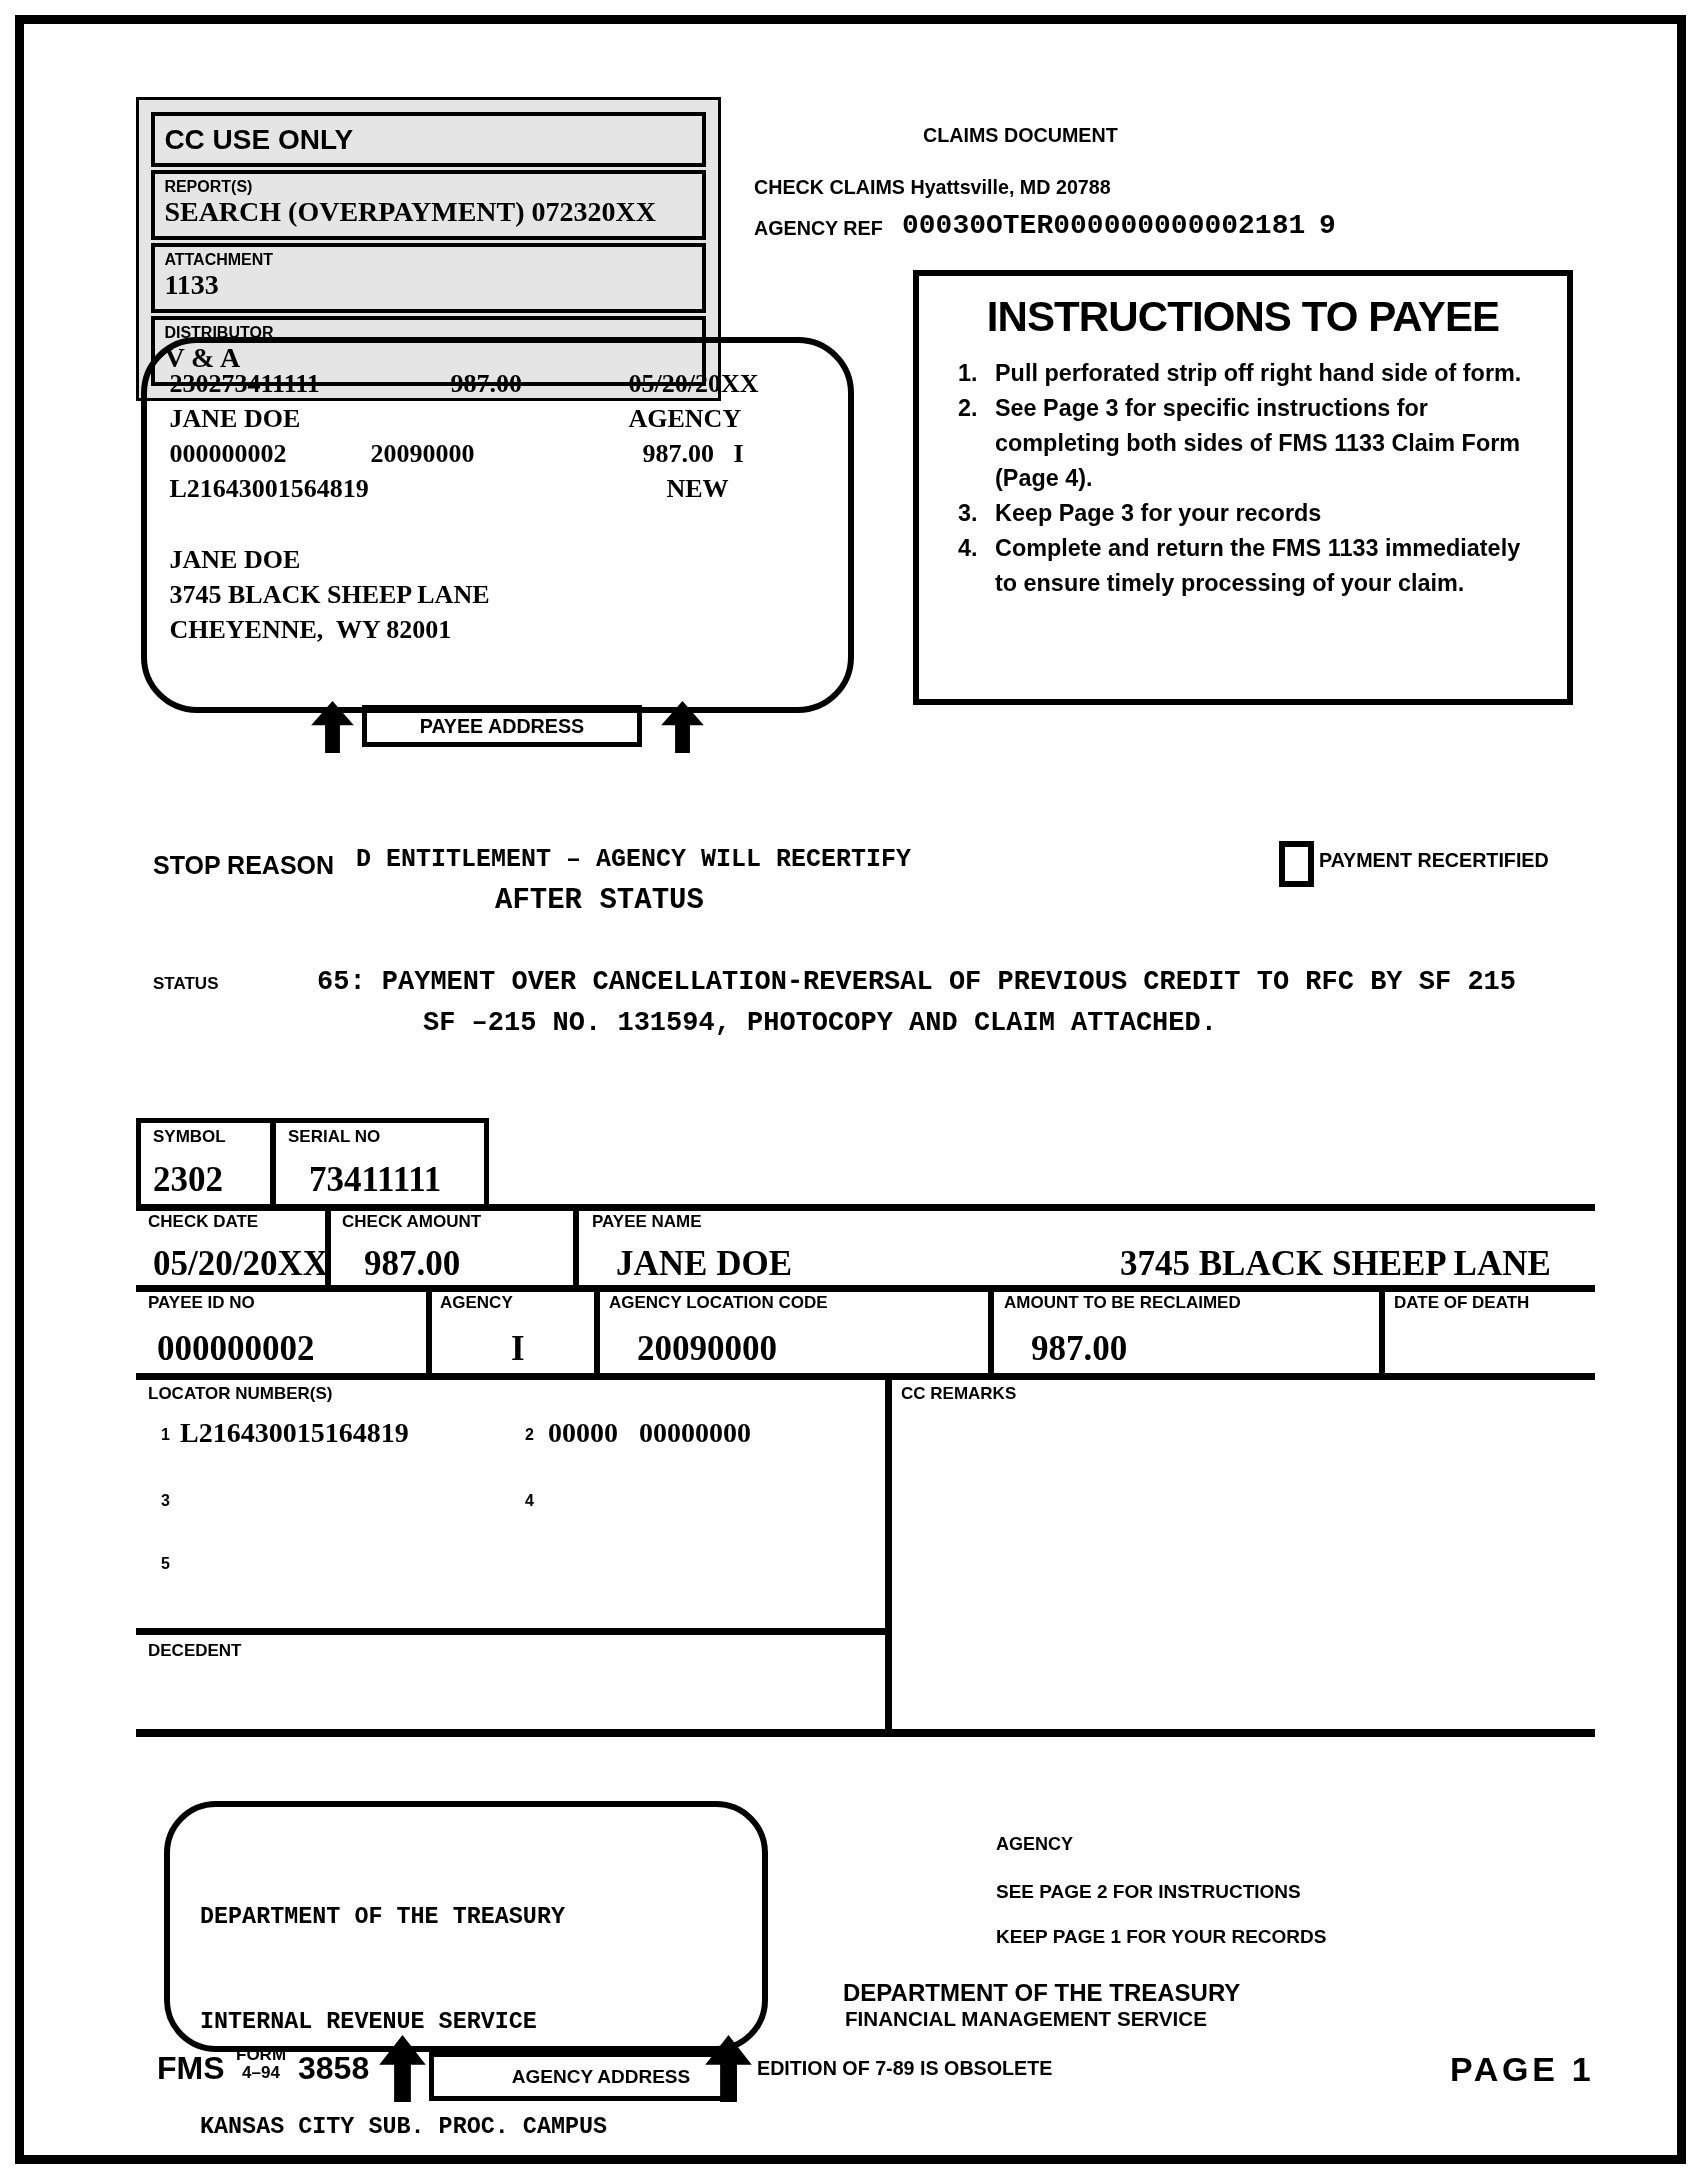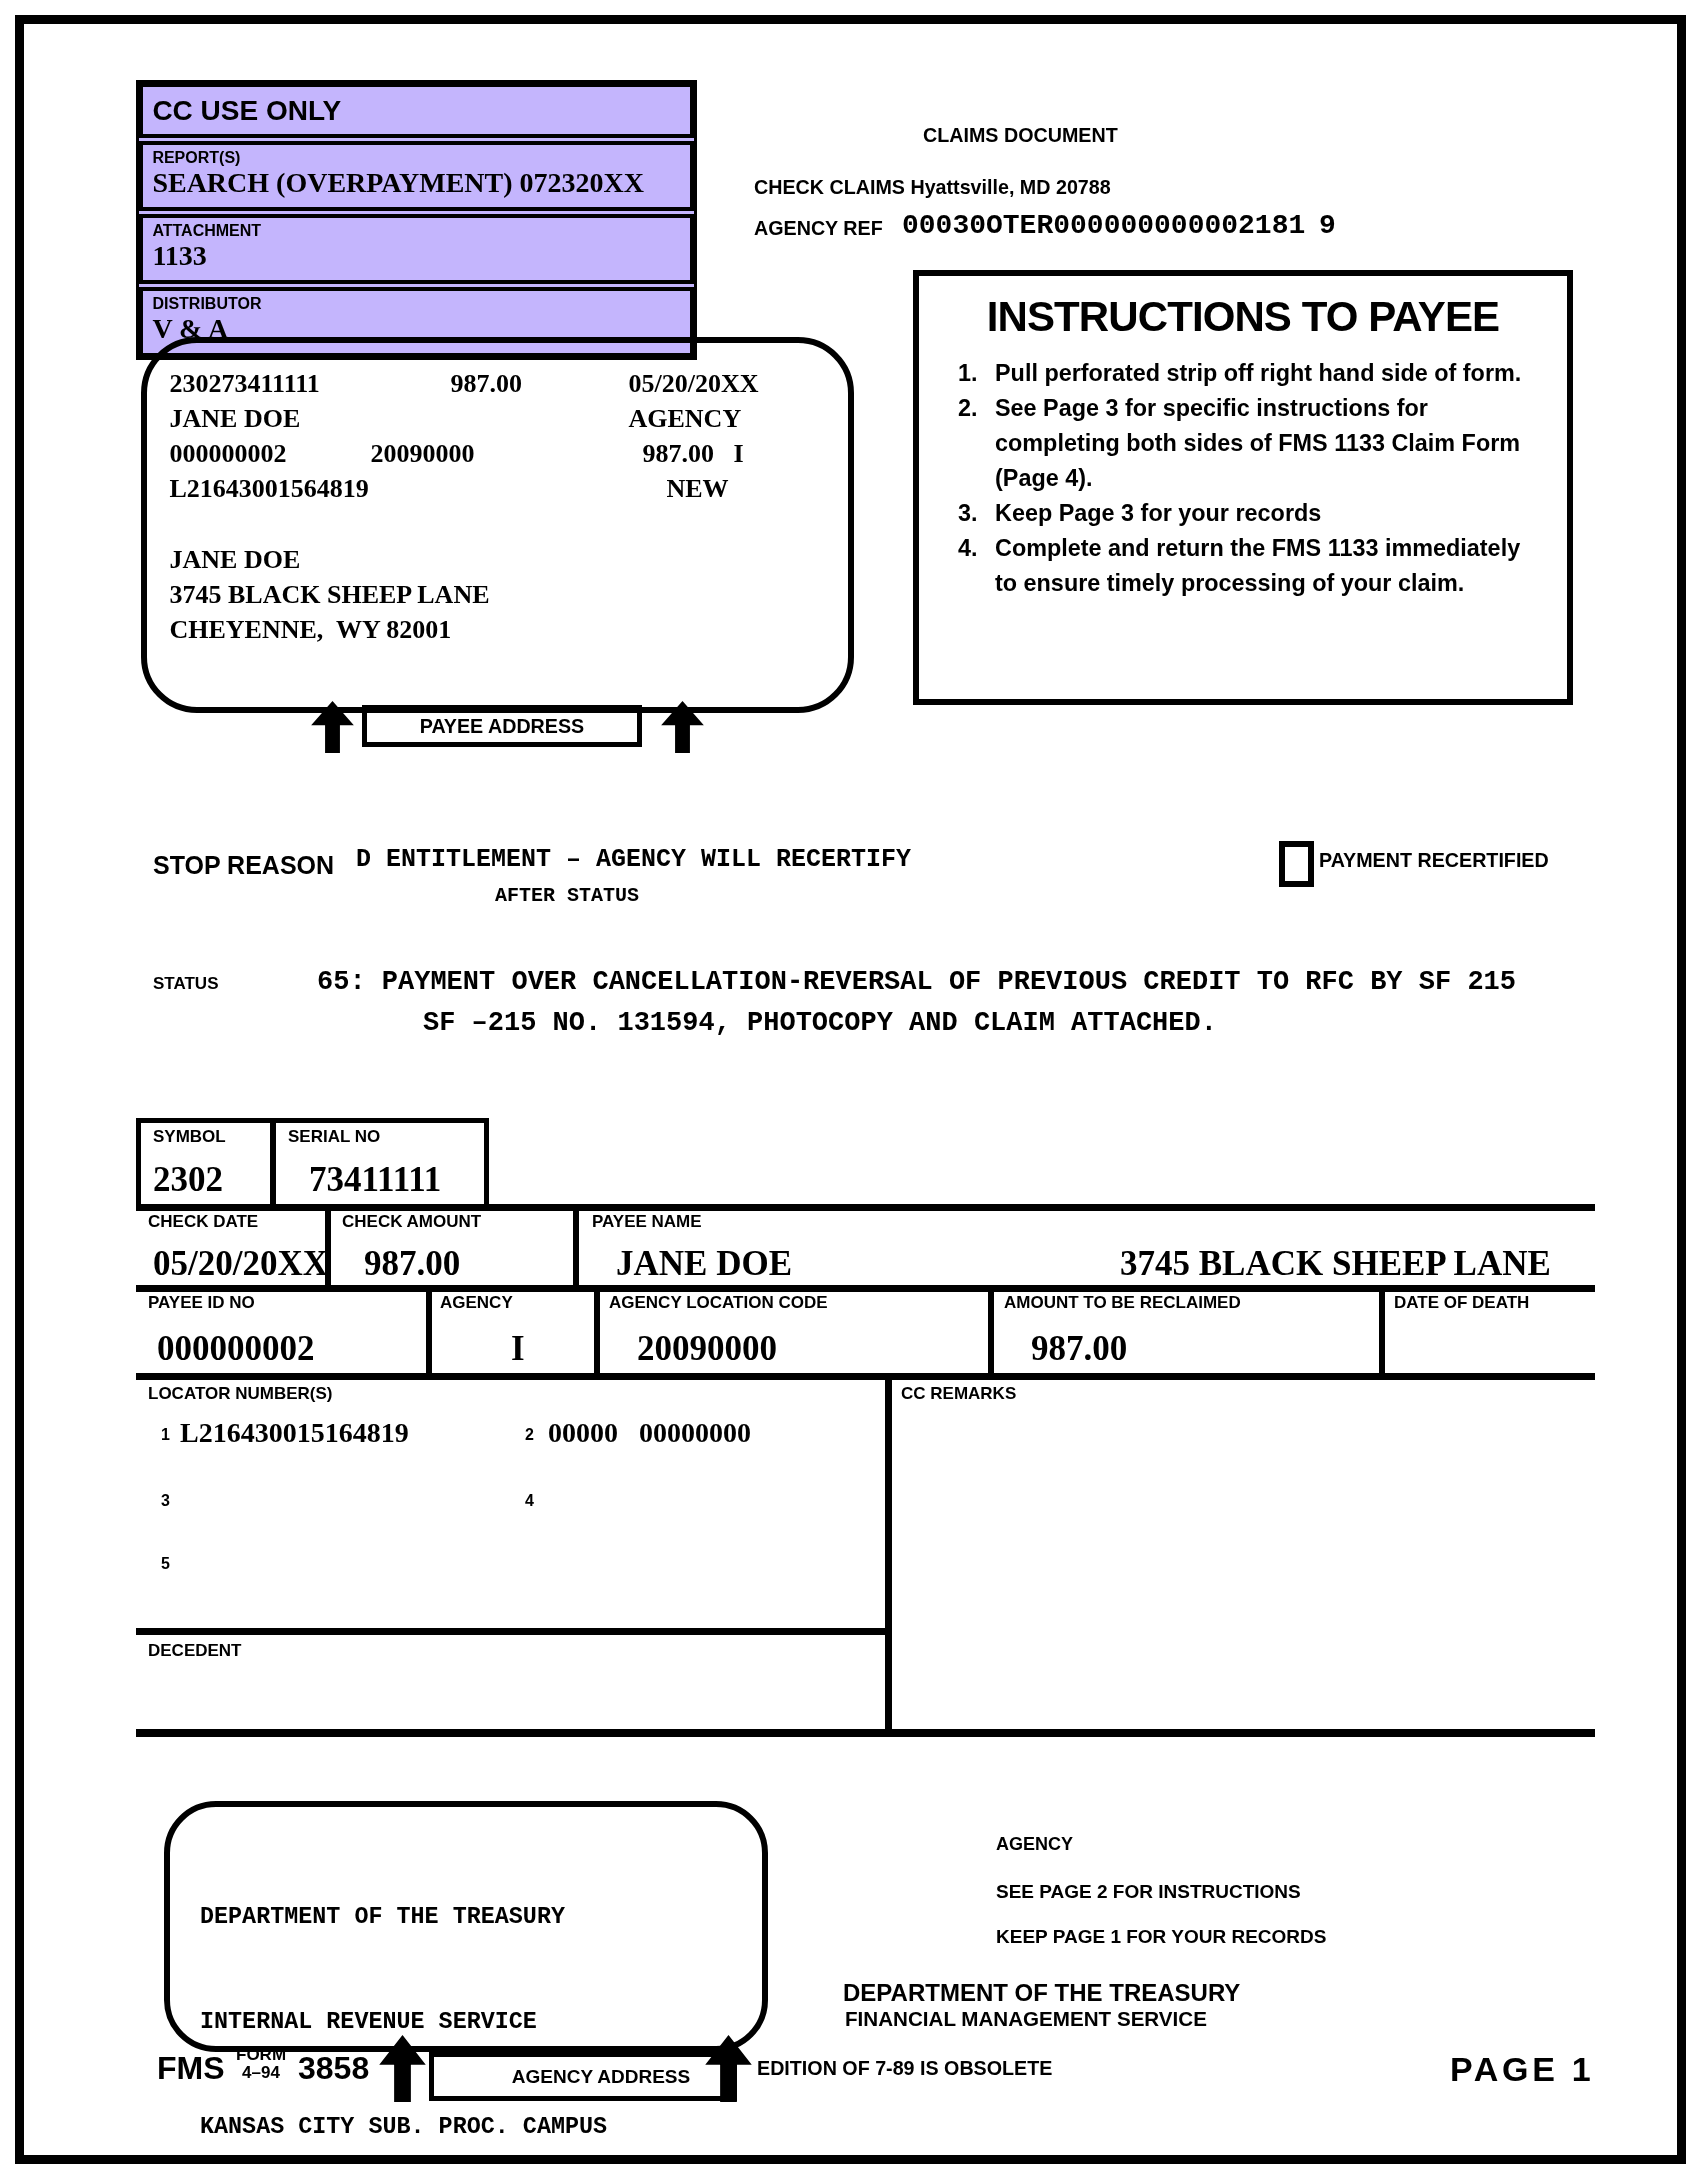--- a/index.html
+++ b/index.html
@@ -6,21 +6,21 @@
   .page {
     position:relative; width:1701px; height:2179px; background:#fff;
     font-family:"Liberation Sans", sans-serif; color:#000; overflow:hidden;
   }
   .page-frame { position:absolute; inset:15px; border:9.4px solid #000; pointer-events:none; }
   .abs { position:absolute; }
   .serif-b { font-family:Liberation Mono, monospace; font-weight:bold; }
   .pre { white-space:pre; }
 
   
-  .cc-box { left:136px; top:80px; width:555px; border:3.7px solid #000; padding:0; background:#c4b5fd; }
+  .cc-box { left:136px; top:97px; width:555px; border:3.7px solid #000; padding:12px; background:#e5e5e5; }
   .cc-row { border:4.7px solid #000; padding:3.7px 9.4px 7.5px 9.4px; margin-top:2.8px; }
   .cc-row:first-child { margin-top:0; }
   .cc-title { font-size:28px; font-weight:bold; padding:7.5px 9.4px; }
   .cc-label { font-size:16px; font-weight:bold; line-height:19px; }
   .cc-value { font-family:"Liberation Serif", serif; font-weight:bold; font-size:28px; line-height:32px; }
 
   
   .hdr-claims { left:923px; top:124px; font-size:19.7px; font-weight:bold; }
   .hdr-checkclaims { left:754px; top:176px; font-size:19.7px; font-weight:bold; }
   .hdr-agencyref-label { left:754px; top:217px; font-size:19.7px; font-weight:bold; }
@@ -48,21 +48,21 @@
   .instr-box { left:913px; top:270px; width:648px; height:423px; border:6.6px solid #000; }
   .instr-title { text-align:center; font-size:42px; font-weight:bold; margin-top:17px; letter-spacing:-0.9px; }
   .instr-list { margin:15px 19px 0 39px; }
   .instr-item { display:flex; font-size:23.4px; font-weight:bold; line-height:35px; }
   .instr-num { width:37px; flex:0 0 37px; }
   .instr-text { width:539px; }
 
   
   .sr-label { left:153px; top:851px; font-size:25px; font-weight:bold; }
   .sr-line1 { left:356px; top:845px; font-size:25px; }
-  .sr-line2 { left:495px; top:884px; font-size:20px; }
+  .sr-line2 { left:495px; top:884px; font-size:29px; }
   .chk-box { left:1279px; top:841px; width:22.5px; height:34px; border:6.6px solid #000; }
   .chk-label { left:1319px; top:849px; font-size:19.7px; font-weight:bold; }
   .st-label { left:153px; top:974px; font-size:17px; font-weight:bold; }
   .st-line1 { left:317px; top:967px; font-size:27px; }
   .st-line2 { left:423px; top:1008px; font-size:27px; }
 
   
   .hline, .vline { position:absolute; background:#000; }
 
   .cell-label { position:absolute; font-size:17px; font-weight:bold; }

